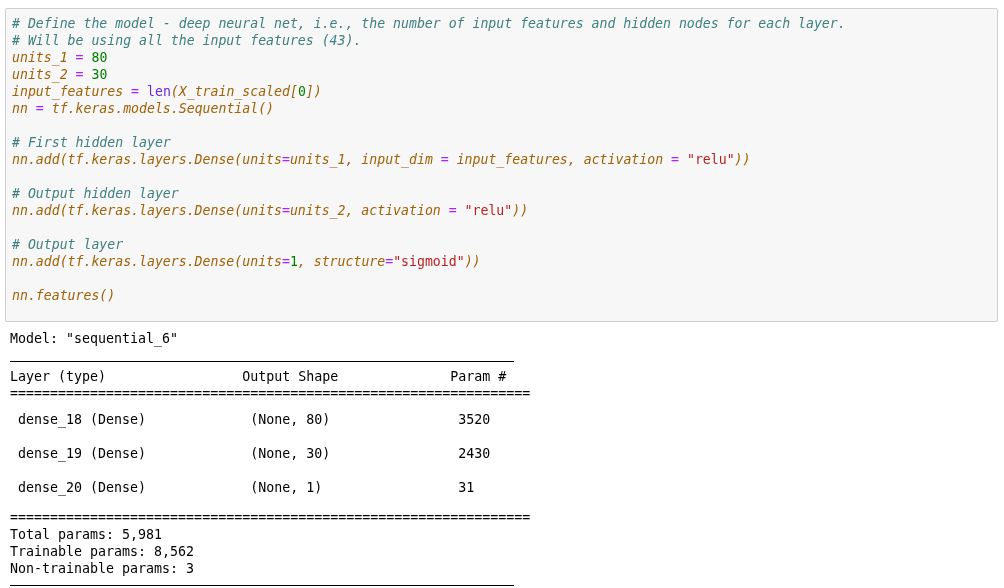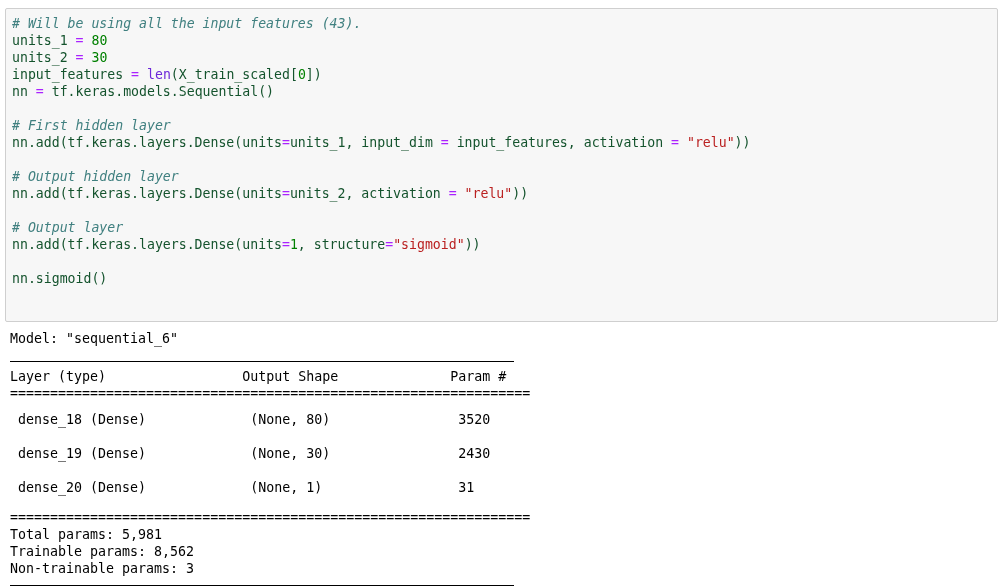--- a/index.html
+++ b/index.html
@@ -37,21 +37,21 @@
     height: 17px;
   }
   .code-line.blank { color: transparent; }
 
   
   .tok-comment  { color: #408080; font-style: italic; }
   .tok-string   { color: #ba2121; }
   .tok-number   { color: #008000; text-align: right; }
   .tok-builtin  { color: #6d28d9; }
   .tok-operator { color: #aa22ff; }
-  .tok-plain    { color: #14532d; }
+  .tok-plain    { color: #a16207; font-style: italic; }
 
   
   .cell-output {
     position: absolute;
     left: 10px;
     top: 330px;
     width: 980px;
   }
   .out-line {
     font-family: "DejaVu Sans Mono", "Liberation Mono", monospace;
@@ -71,36 +71,37 @@
     border-top: 1.4px solid #000000;
   }
   .rule-top    { margin: 5px 0 6px 0; }
   .rule-bottom { margin: 8px 0 0 0; }
 </style>
 </head>
 <body>
 
 <div class="cell-input">
   <div id="code-lines">
+      <div class="code-line"><span class="tok-comment"># Define the model - deep neural net, i.e., the number of input features and hidden nodes for each layer.</span></div>
       <div class="code-line"><span class="tok-comment"># Will be using all the input features (43).</span></div>
       <div class="code-line"><span class="tok-plain">units_1 </span><span class="tok-operator">=</span><span class="tok-plain"> </span><span class="tok-number">80</span></div>
       <div class="code-line"><span class="tok-plain">units_2 </span><span class="tok-operator">=</span><span class="tok-plain"> </span><span class="tok-number">30</span></div>
       <div class="code-line"><span class="tok-plain">input_features </span><span class="tok-operator">=</span><span class="tok-plain"> </span><span class="tok-builtin">len</span><span class="tok-plain">(X_train_scaled[</span><span class="tok-number">0</span><span class="tok-plain">])</span></div>
       <div class="code-line"><span class="tok-plain">nn </span><span class="tok-operator">=</span><span class="tok-plain"> tf.keras.models.Sequential()</span></div>
       <div class="code-line blank">&nbsp;</div>
       <div class="code-line"><span class="tok-comment"># First hidden layer</span></div>
       <div class="code-line"><span class="tok-plain">nn.add(tf.keras.layers.Dense(units</span><span class="tok-operator">=</span><span class="tok-plain">units_1, input_dim </span><span class="tok-operator">=</span><span class="tok-plain"> input_features, activation </span><span class="tok-operator">=</span><span class="tok-plain"> </span><span class="tok-string">"relu"</span><span class="tok-plain">))</span></div>
       <div class="code-line blank">&nbsp;</div>
       <div class="code-line"><span class="tok-comment"># Output hidden layer</span></div>
       <div class="code-line"><span class="tok-plain">nn.add(tf.keras.layers.Dense(units</span><span class="tok-operator">=</span><span class="tok-plain">units_2, activation </span><span class="tok-operator">=</span><span class="tok-plain"> </span><span class="tok-string">"relu"</span><span class="tok-plain">))</span></div>
       <div class="code-line blank">&nbsp;</div>
       <div class="code-line"><span class="tok-comment"># Output layer</span></div>
       <div class="code-line"><span class="tok-plain">nn.add(tf.keras.layers.Dense(units</span><span class="tok-operator">=</span><span class="tok-number">1</span><span class="tok-plain">, structure</span><span class="tok-operator">=</span><span class="tok-string">"sigmoid"</span><span class="tok-plain">))</span></div>
       <div class="code-line blank">&nbsp;</div>
-      <div class="code-line"><span class="tok-plain">nn.sigmoid()</span></div>
+      <div class="code-line"><span class="tok-plain">nn.features()</span></div>
     </div>
 </div>
 
 <div class="cell-output">
 
   <div class="out-line">Model: "sequential_6"</div>
 
   <div class="out-gap-sm"></div>
 
   <div class="rule rule-top"></div>

